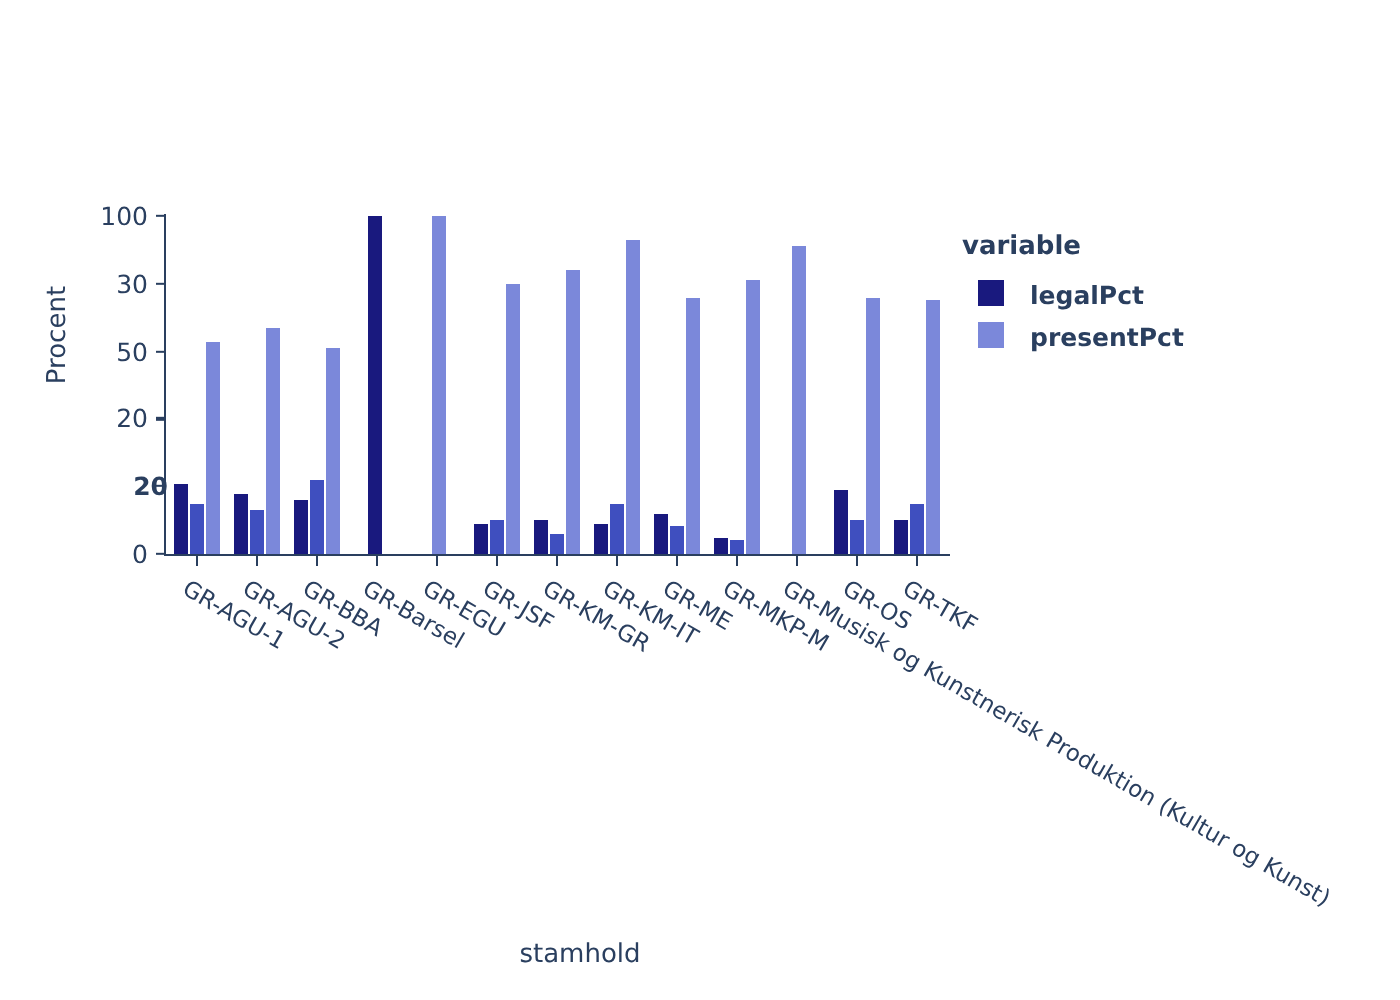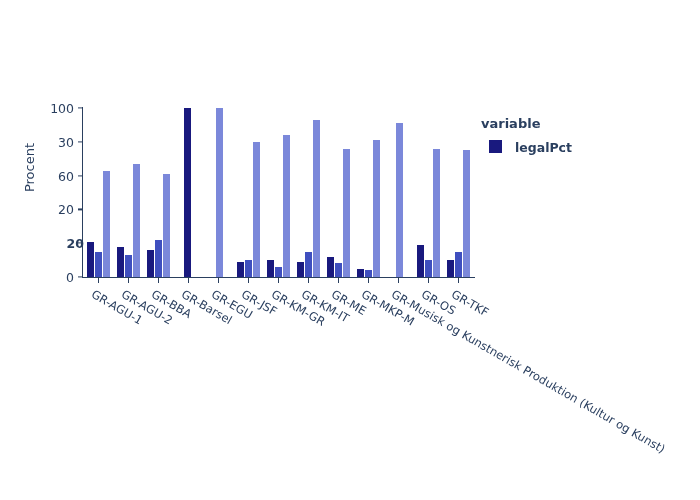--- a/index.html
+++ b/index.html
@@ -222,27 +222,32 @@
         <div class="bar illegalPct" title="GR-OS — illegalPct: 10" style="background: rgb(63, 79, 191); height: 16.9px;"></div>
         <div class="bar presentPct" title="GR-OS — presentPct: 76" style="background: rgb(123, 136, 218); height: 128.44px;"></div>
       </div>
       <div class="group" style="left: 360px; width: 30px;">
         <div class="bar legalPct" title="GR-TKF — legalPct: 10" style="background: rgb(25, 25, 126); height: 16.9px;"></div>
         <div class="bar illegalPct" title="GR-TKF — illegalPct: 15" style="background: rgb(63, 79, 191); height: 25.35px;"></div>
         <div class="bar presentPct" title="GR-TKF — presentPct: 75" style="background: rgb(123, 136, 218); height: 126.75px;"></div>
       </div>
     </div>
 
+  <div class="x-axis-title">stamhold</div>
 
   <div class="legend">
     <div class="legend-title">variable</div>
     <div id="legend-items">
         <div class="legend-item">
           <span class="legend-swatch" style="background: rgb(25, 25, 126);"></span>
           <span class="legend-label">legalPct</span>
+        </div>
+        <div class="legend-item">
+          <span class="legend-swatch" style="background: rgb(123, 136, 218);"></span>
+          <span class="legend-label">presentPct</span>
         </div>
       </div>
   </div>
 
 <div class="xtick-mark" style="left: 98px;"></div>
     <div class="xtick-label" style="left: 96px;">GR-AGU-1</div>
     <div class="xtick-mark" style="left: 128px;"></div>
     <div class="xtick-label" style="left: 126px;">GR-AGU-2</div>
     <div class="xtick-mark" style="left: 158px;"></div>
     <div class="xtick-label" style="left: 156px;">GR-BBA</div>
@@ -265,19 +270,19 @@
     <div class="xtick-mark" style="left: 428px;"></div>
     <div class="xtick-label" style="left: 426px;">GR-OS</div>
     <div class="xtick-mark" style="left: 458px;"></div>
     <div class="xtick-label" style="left: 456px;">GR-TKF</div>
     <div class="ytick" style="top: 277px; right: 617px; position: absolute;">0</div>
     <div class="ytick-mark" style="top: 277px; left: 78px;"></div>
     <div class="ytick" style="top: 243.2px; right: 607px; position: absolute; font-weight: bold;">20</div>
     <div class="ytick-mark" style="top: 243.2px; left: 78px;"></div>
     <div class="ytick" style="top: 209.4px; right: 617px; position: absolute;">20</div>
     <div class="ytick-mark" style="top: 209.4px; left: 78px;"></div>
-    <div class="ytick" style="top: 175.6px; right: 617px; position: absolute;">60</div>
+    <div class="ytick" style="top: 175.6px; right: 617px; position: absolute;">50</div>
     <div class="ytick-mark" style="top: 175.6px; left: 78px;"></div>
     <div class="ytick" style="top: 141.8px; right: 617px; position: absolute;">30</div>
     <div class="ytick-mark" style="top: 141.8px; left: 78px;"></div>
     <div class="ytick" style="top: 108px; right: 617px; position: absolute;">100</div>
     <div class="ytick-mark" style="top: 108px; left: 78px;"></div>
   </div>
 
 </body></html>

